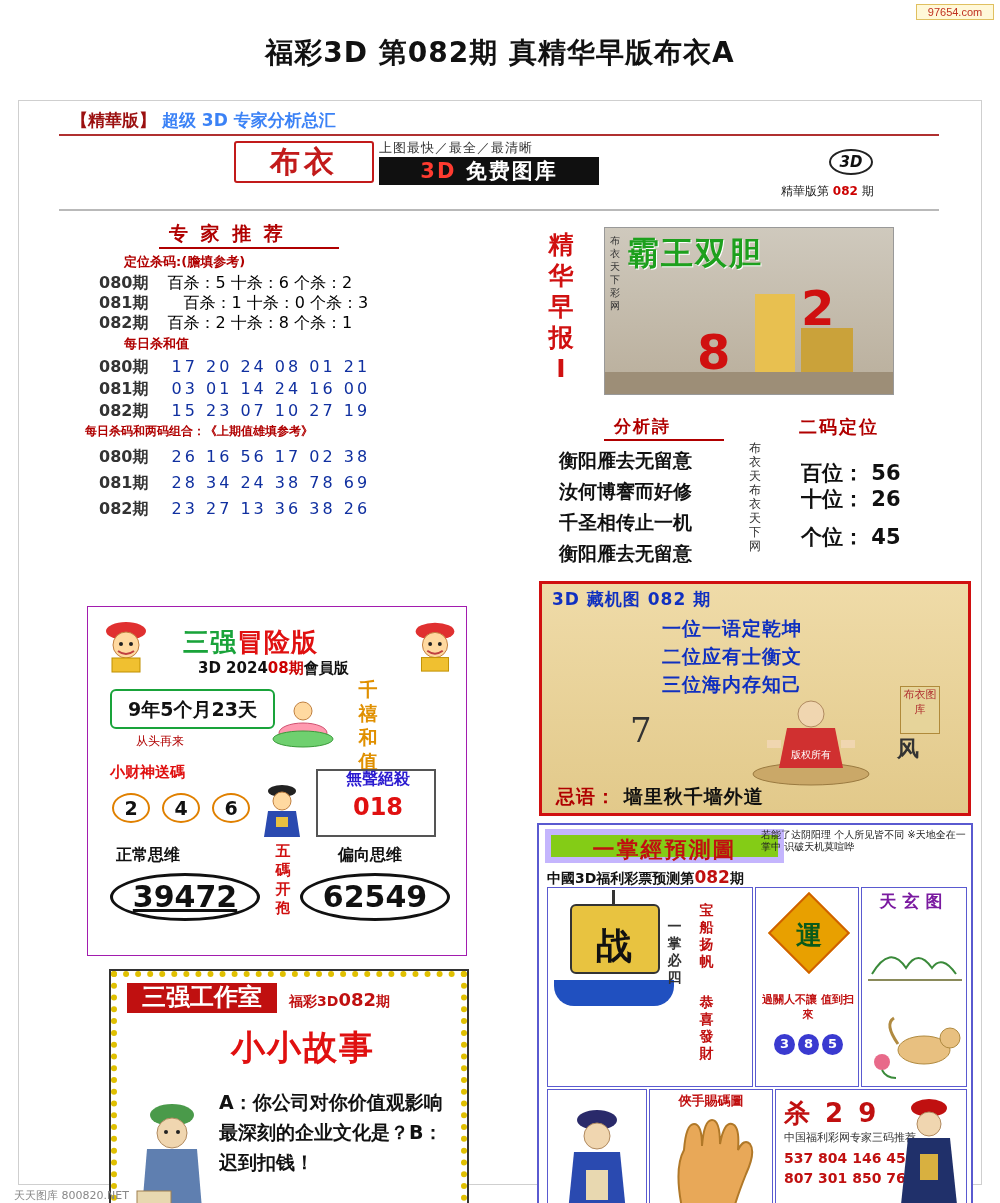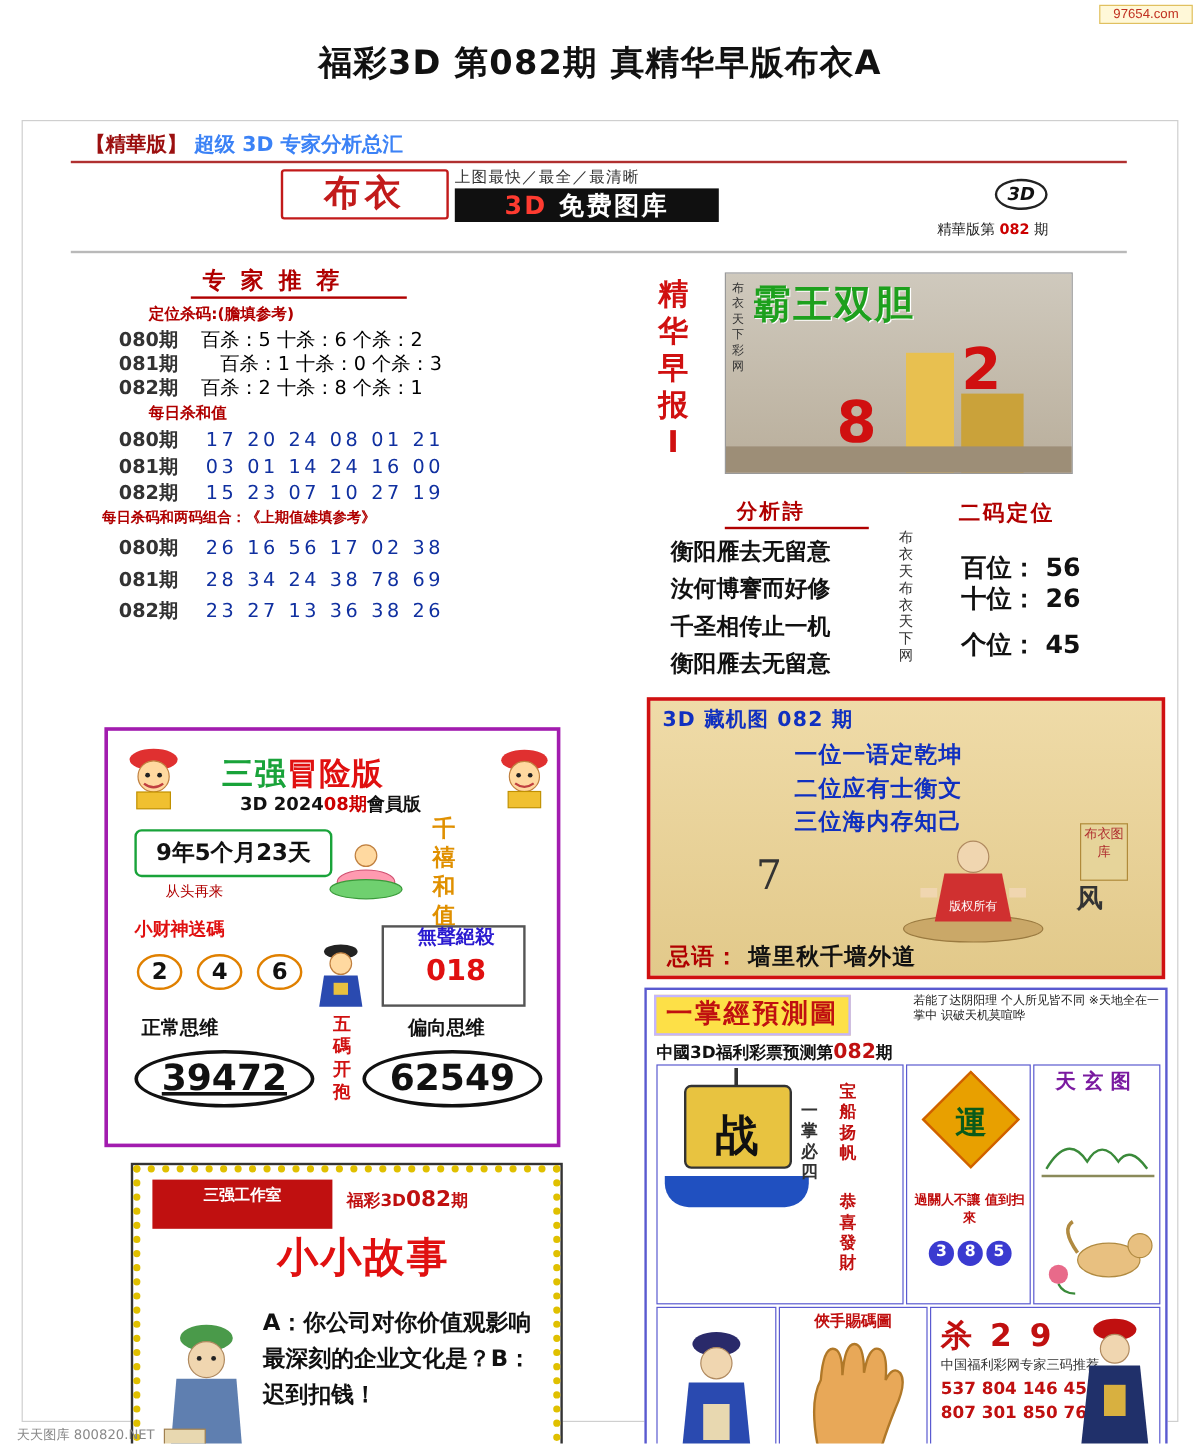--- a/index.html
+++ b/index.html
@@ -64,21 +64,21 @@
   }
   .zjtj-underline { position:absolute; left:140px; top:28px; width:180px; height:2px; background:#b00000; }
   .row { position:absolute; white-space:nowrap; }
   .per { color:#333; font-weight:bold; }
   .nums { color:#1030a0; letter-spacing:3px; }
   .sec-h { color:#b00000; font-weight:bold; font-size:13px; }
   .sec-h2 { color:#b00000; font-weight:bold; font-size:12px; }
   
   .card-purple {
     position:absolute; left:68px; top:505px; width:380px; height:350px;
-    background:#ffffff; border:3px solid #a21caf;
+    background:#ffffff; border:1px solid #a21caf;
   }
   .cp-title {
     position:absolute; left:95px; top:18px; font-size:26px; font-weight:bold;
     color:#19a33a; letter-spacing:1px;
   }
   .cp-title .r { color:#e01010; }
   .cp-sub { position:absolute; left:110px; top:52px; font-size:15px; color:#111; font-weight:bold;}
   .cp-sub .g { color:#c00; }
   .cp-day {
     position:absolute; left:22px; top:82px; width:165px; height:40px;
@@ -111,22 +111,22 @@
     position:absolute; top:266px; width:150px; height:48px; border:3px solid #111;
     border-radius:50%; text-align:center; line-height:42px; font-size:30px; font-weight:bold; color:#111;
   }
   
   .card-joke {
     position:absolute; left:90px; top:868px; width:360px; height:340px;
     background:#ffffff; border:2px solid #333;
   }
   .cj-dots { position:absolute; left:0; top:0; right:0; bottom:0; border:6px dotted #e0c000; }
   .cj-title {
-    position:absolute; left:16px; top:12px; width:150px; height:41px; background:#c01010;
-    color:#ffffff; font-size:13px; font-weight:bold; text-align:center; line-height:28px;
+    position:absolute; left:16px; top:12px; width:150px; height:30px; background:#c01010;
+    color:#ffffff; font-size:24px; font-weight:bold; text-align:center; line-height:28px;
   }
   .cj-issue { position:absolute; left:178px; top:18px; font-size:14px; color:#c01010; font-weight:bold;}
   .cj-issue b { font-size:18px; }
   .cj-big {
     position:absolute; left:120px; top:54px; font-size:34px; font-weight:bold; color:#e01010;
     letter-spacing:2px;
   }
   .cj-text {
     position:absolute; left:108px; top:116px; width:238px; font-size:19px; font-weight:bold;
     color:#0a2fa0; line-height:30px;
@@ -181,22 +181,22 @@
   .cj-seal { position:absolute; left:358px; top:102px; width:40px; height:48px; background:#e6d49a; border:1px solid #b08a3a; font-size:11px; color:#b03030; text-align:center;}
   .cj-feng { position:absolute; left:355px; top:150px; font-size:22px; font-weight:bold; color:#333;}
   .cj-bottom { position:absolute; left:14px; top:200px; font-size:19px; font-weight:bold; color:#111; letter-spacing:1px;}
   .cj-bottom .k { color:#b00000; }
   
   .palm {
     position:absolute; left:38px; top:604px; width:436px; height:604px;
     background:#ffffff; border:2px solid #5a5ad0;
   }
   .pl-top {
-    position:absolute; left:6px; top:4px; width:164px; height:34px;
-    border:2px solid #c4b5fd; background:#fde047;
+    position:absolute; left:6px; top:4px; width:239px; height:34px;
+    border:6px solid #c4b5fd; background:#84cc16;
     color:#c01010; font-size:22px; font-weight:bold; text-align:center; line-height:30px; letter-spacing:2px;
   }
   .pl-note { position:absolute; left:222px; top:4px; width:206px; font-size:10px; color:#222; line-height:12px;}
   .pl-sub { position:absolute; left:8px; top:42px; font-size:14px; color:#111; font-weight:bold;}
   .pl-sub b { font-size:17px; color:#c01010;}
   .cellbox { position:absolute; border:1px solid #5a5ad0; background:#fff; }
   .boat-sail { position:absolute; left:22px; top:16px; width:90px; height:70px; background:#e8c340; border:2px solid #333; border-radius:6px;}
   .boat-hull { position:absolute; left:6px; top:92px; width:120px; height:26px; background:#2050c0; border-radius:0 0 20px 20px;}
   .boat-zhan { position:absolute; left:48px; top:34px; font-size:36px; font-weight:bold; color:#111; }
   .boat-mast { position:absolute; left:64px; top:2px; width:3px; height:20px; background:#333; }

